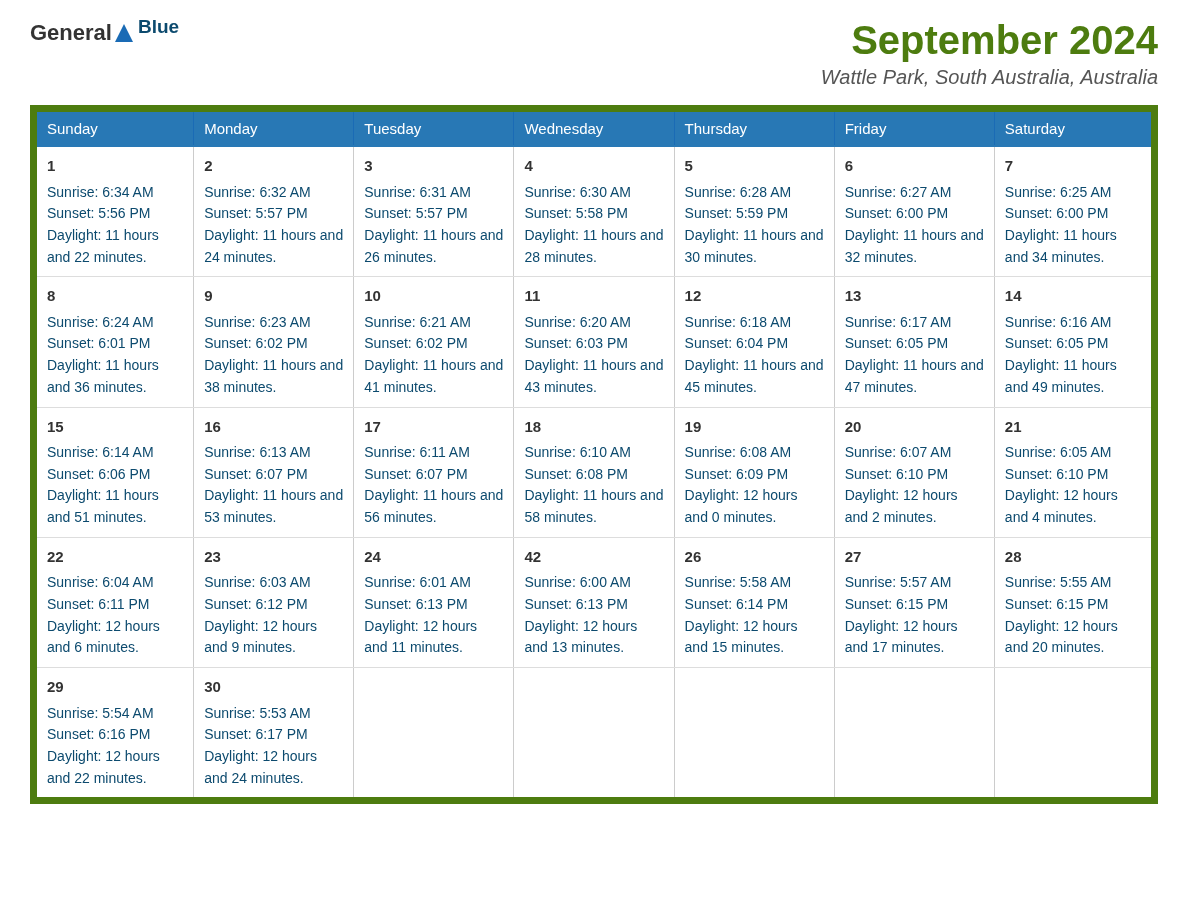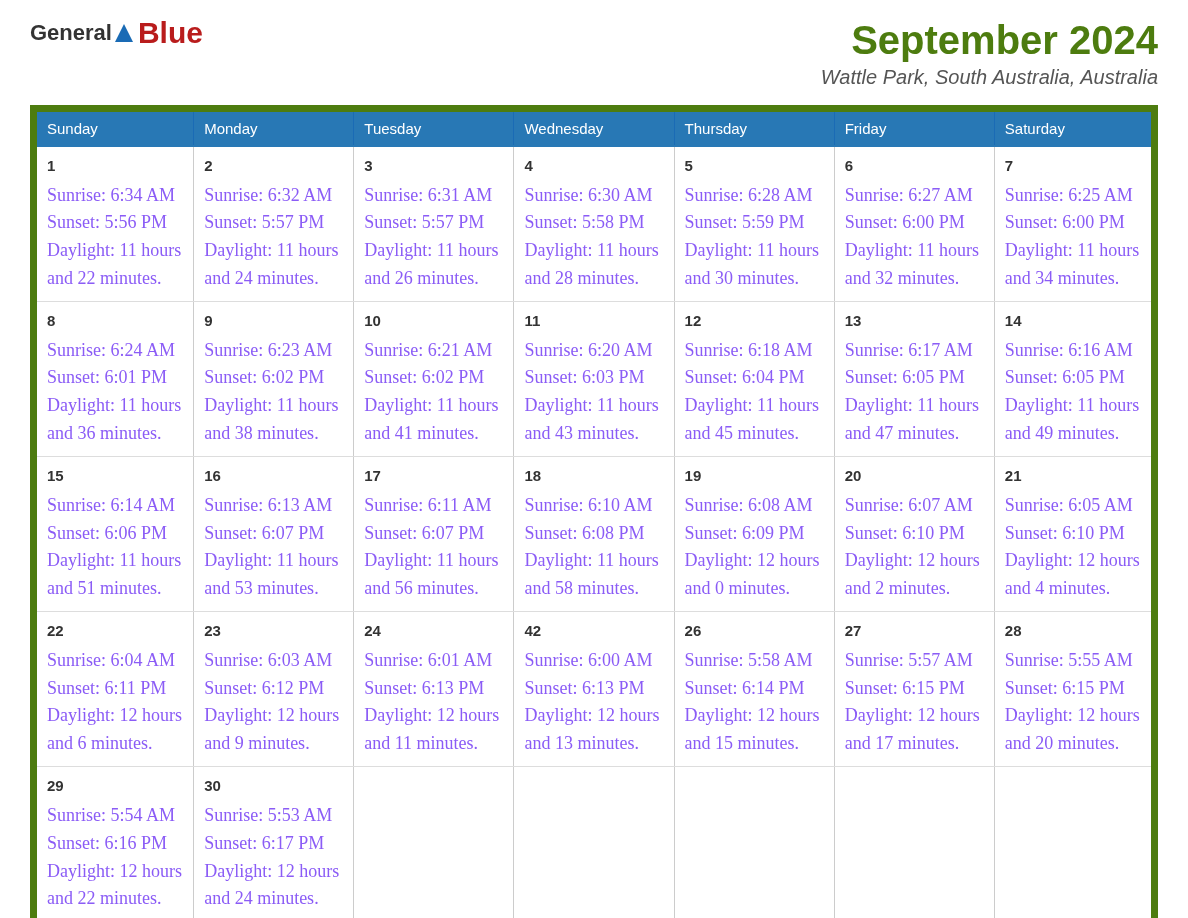--- a/index.html
+++ b/index.html
@@ -23,23 +23,23 @@
     }
     .logo-text {
       display: flex;
       align-items: center;
       font-size: 22px;
       font-weight: bold;
       color: #333;
     }
     .logo-general { color: #333; }
     .logo-sub {
-      font-size: 30px;
+      font-size: 19px;
       font-weight: bold;
-      color: #b91c1c;
+      color: #0c4a6e;
       margin-top: -4px;
       margin-left: 2px;
     }
     .title-area {
       text-align: right;
     }
     .month-title {
       font-size: 40px;
       font-weight: bold;
       color: #4d7c0f;
@@ -82,24 +82,23 @@
     .calendar-table tbody tr:first-child td {
       border-top: 2px solid #2878b5;
     }
     .day-number {
       font-size: 15px;
       font-weight: bold;
       display: block;
       margin-bottom: 4px;
     }
     .day-info {
-      font-size: 18px;
-      color: #8b5cf6;
+      font-size: 14px;
+      color: #0c4a6e;
       line-height: 1.55;
-      font-family: Liberation Serif, serif;
     }
     .empty-cell {
       background: #fff;
     }
     
     .calendar-table tbody tr td {
       border-bottom: 1px solid #ddd;
     }
     
     .week-row-first td {

